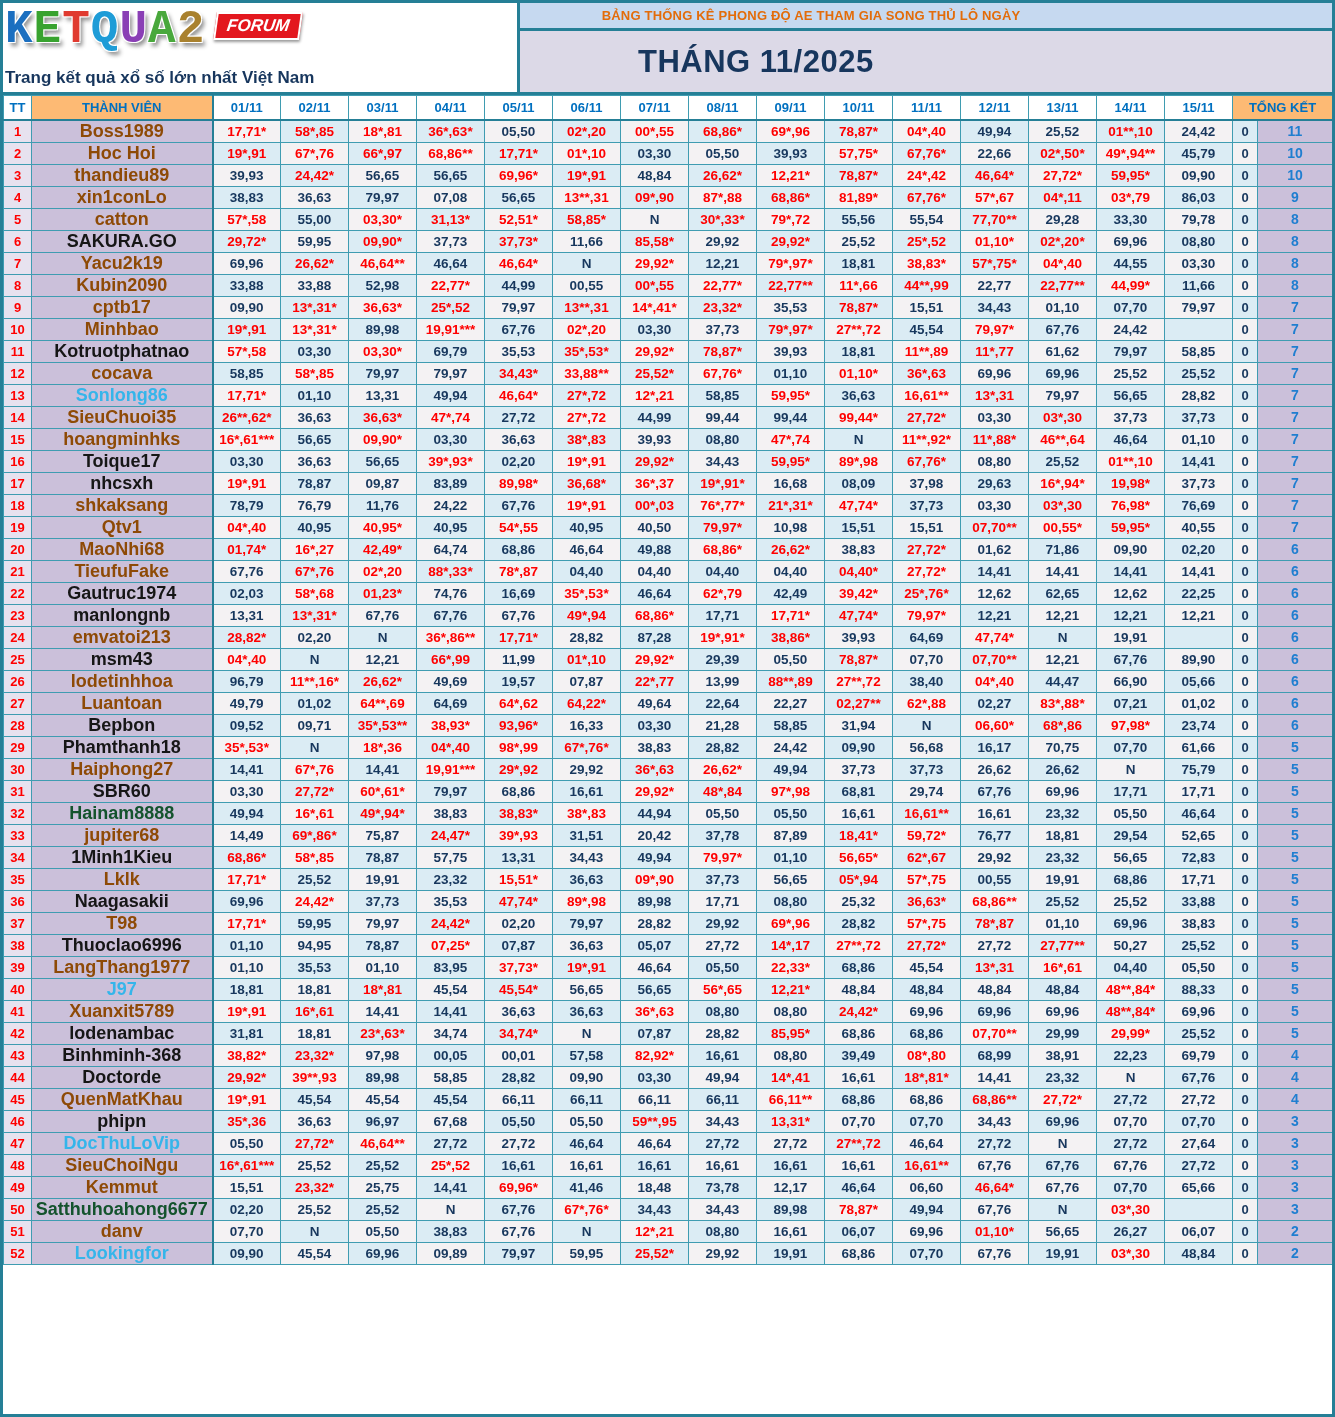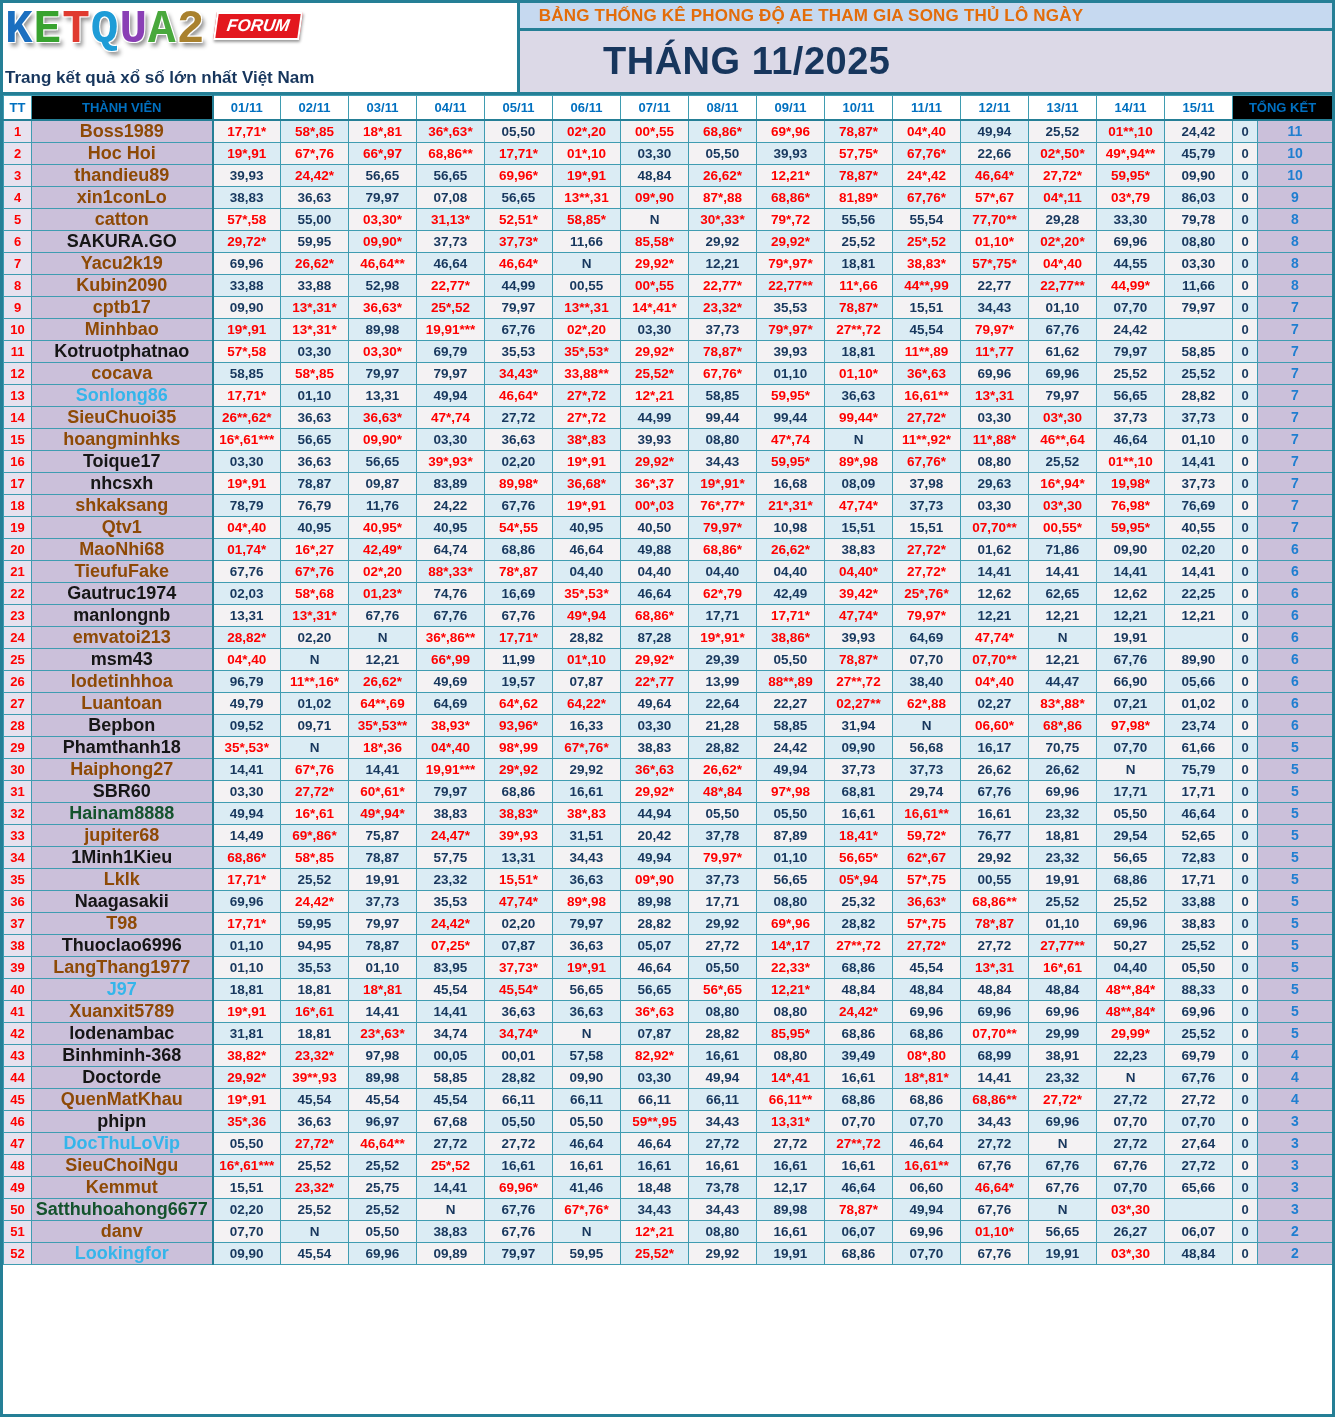--- a/index.html
+++ b/index.html
@@ -6,27 +6,27 @@
   body { background:#9aa7b0; font-family:"Liberation Sans", sans-serif; }
   .page { width:1335px; height:1417px; background:#fff; border:3px solid #257f96; overflow:hidden; }
   .header { display:flex; height:92px; border-bottom:3px solid #257f96; }
   .logo-box { width:517px; background:#ffffff; border-right:3px solid #257f96; padding:1px 6px 2px 2px; display:flex; flex-direction:column; justify-content:space-between; }
   .brand-row { display:flex; align-items:flex-start; gap:10px; }
   .brand-letters { font-size:46px; font-weight:bold; letter-spacing:1px; line-height:52px; white-space:nowrap;
     text-shadow:1px 1px 0 #fff,-1px -1px 0 #fff,1px -1px 0 #fff,-1px 1px 0 #fff,3px 4px 4px rgba(0,0,0,.45);font-family:Liberation Mono, monospace; }
   .forum-badge { background:#e3171e; color:#fff; font-style:italic; font-weight:bold; font-size:17px; padding:2px 10px; margin-top:8px; transform:skewX(-8deg); border:2px solid #fff; box-shadow:1px 2px 3px rgba(0,0,0,.4); }
   .tagline { font-size:17px; font-weight:bold; color:#17365d; padding-bottom:2px; }
   .header-right { flex:1; display:flex; flex-direction:column; }
-  .banner { height:28px; background:#c6d9f0; border-bottom:3px solid #257f96; display:flex; align-items:center; justify-content:center; padding-right:230px; color:#e36c0a; font-weight:bold; font-size:17px; letter-spacing:.2px; }
-  .title-bar { flex:1; background:#dcd9e7; display:flex; align-items:center; padding-left:83px; color:#17365d; font-size:38px; font-weight:bold; letter-spacing:.5px; }
+  .banner { height:28px; background:#c6d9f0; border-bottom:3px solid #257f96; display:flex; align-items:center; justify-content:center; padding-right:230px; color:#e36c0a; font-weight:bold; font-size:13px; letter-spacing:.2px; }
+  .title-bar { flex:1; background:#dcd9e7; display:flex; align-items:center; padding-left:118px; color:#17365d; font-size:31px; font-weight:bold; letter-spacing:.5px; }
   table { width:100%; height:1071px; border-collapse:collapse; table-layout:fixed;padding-left:12px; }
   th, td { border:1px solid #3f9cb1; text-align:center; vertical-align:middle; overflow:hidden; white-space:nowrap; font-weight:bold; }
   thead tr { height:24px; }
   thead th { background:#ffffff; color:#0070c0; font-size:13px; border-bottom:2px solid #257f96; }
-  thead th.member-h, thead th.total-h { background:#000000; }
+  thead th.member-h, thead th.total-h { background:#fdba74; }
   th:nth-child(2), td:nth-child(2) { border-right:2px solid #257f96; }
   th:nth-child(17), td:nth-child(17) { border-right-width:1px; }
   td { font-size:13.5px; }
   td.tt { background:#e7e2ef; color:#ff0000; font-size:13px; }
   td.member { background:#cbc0da; font-size:18px; }
   td.total { background:#cbc0da; color:#1f7ed0; font-size:14px; }
   td.zero { color:#17375d; font-size:13px; }
   .w { background:#f4f2f3; } .b { background:#dbecf4; }
   .red { color:#ff0000; } .navy { color:#17375d; }
   .nm-brown { color:#8e4a06; } .nm-black { color:#161616; } .nm-cyan { color:#35b5ea; } .nm-orange { color:#14532d; }

